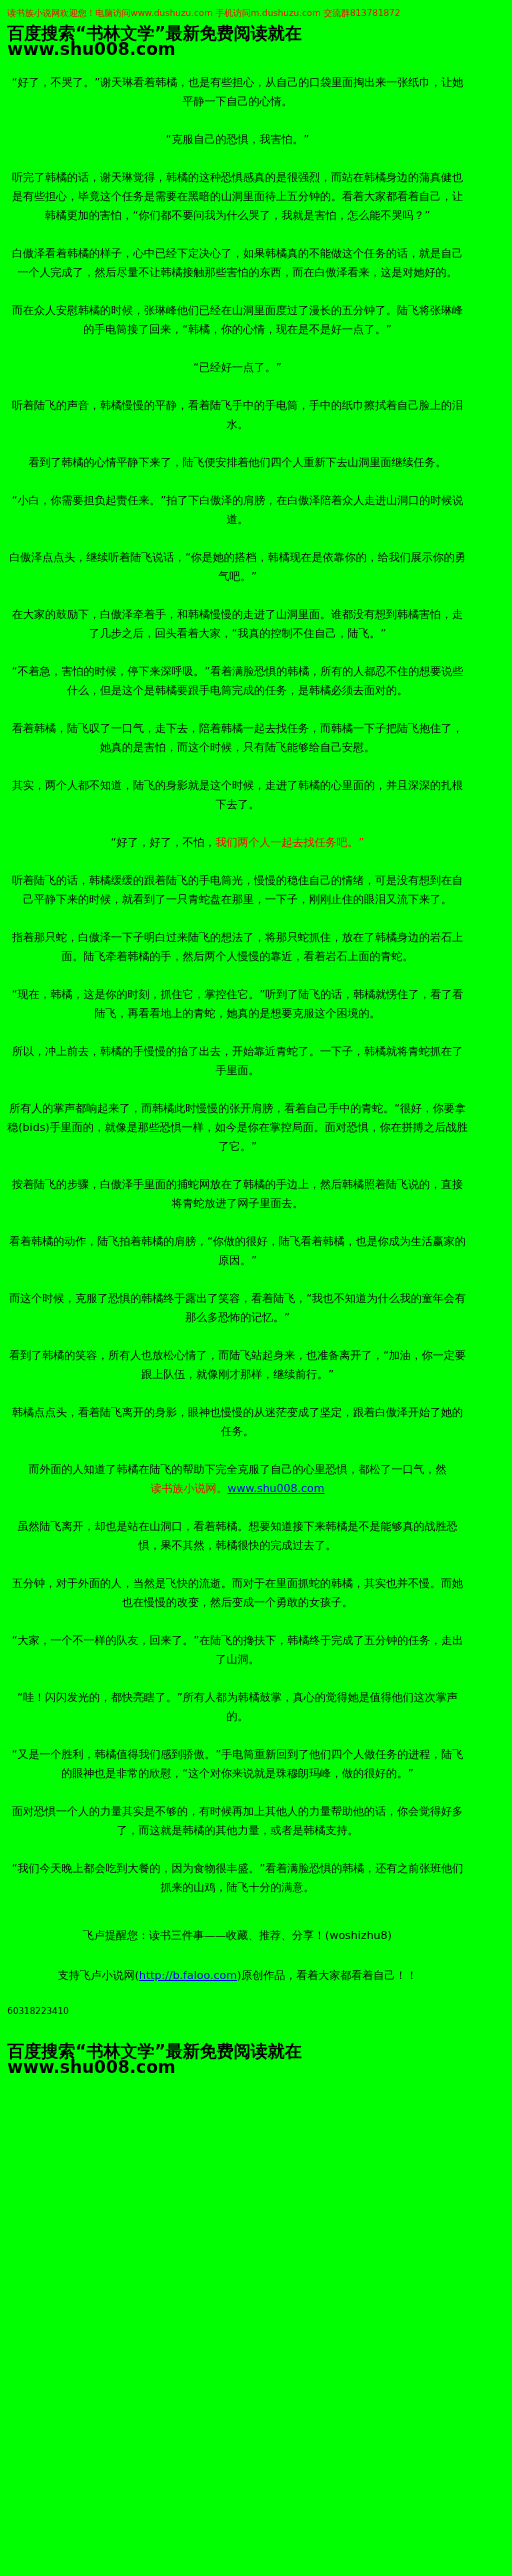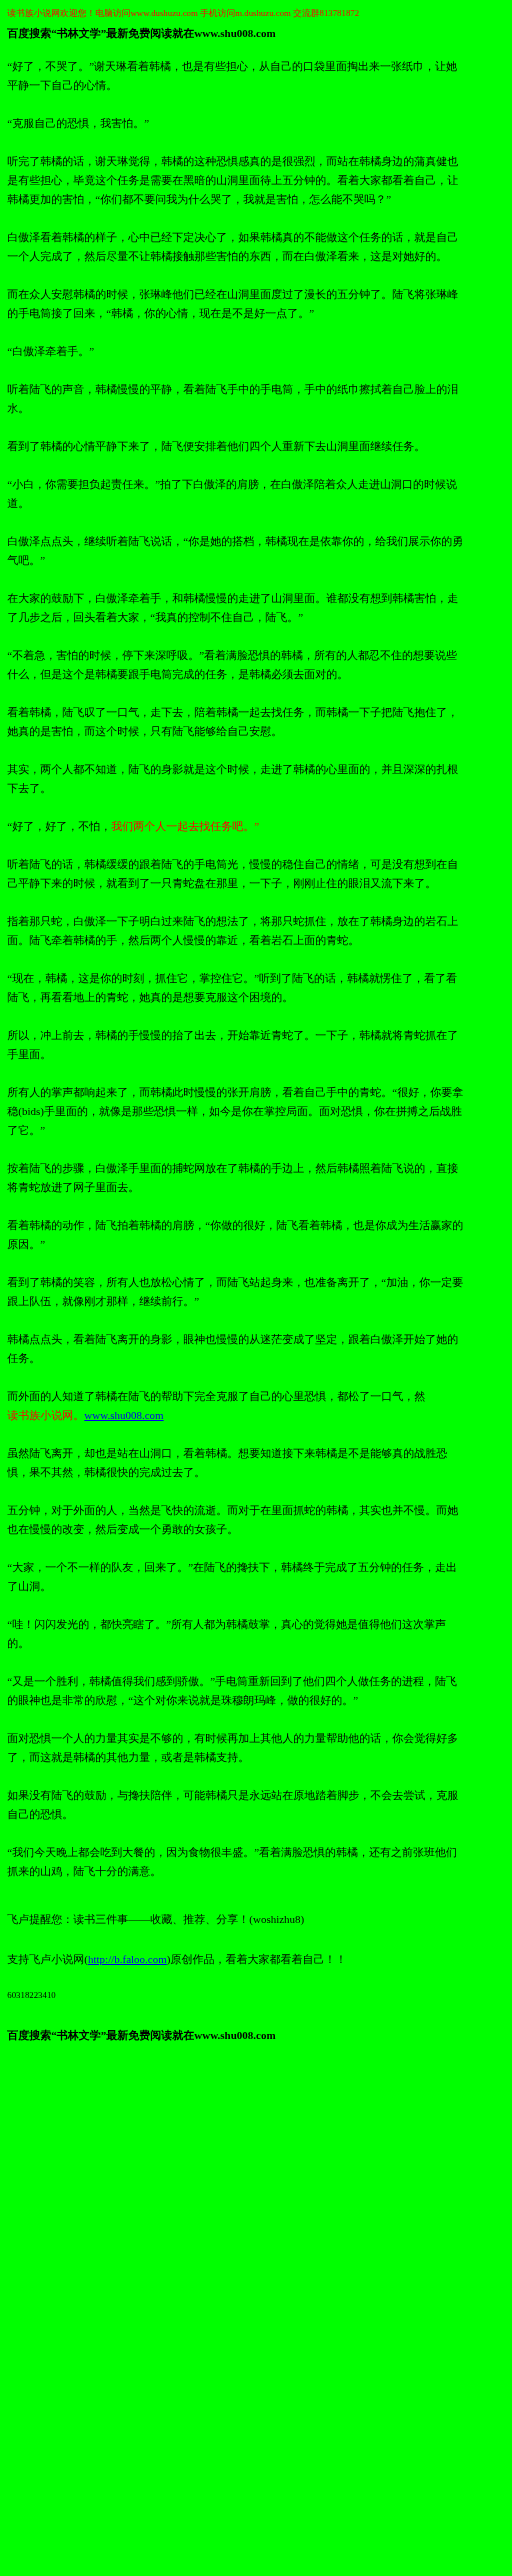--- a/index.html
+++ b/index.html
@@ -12,37 +12,36 @@
   body {
     width: 513px;
     min-height: 2576px;
   }
   .page {
     box-sizing: border-box;
     width: 475px;
     padding: 4.4px 7.3px 17.6px 7.3px;
     font-size: 11px;
     line-height: 19px;
-    font-family: Liberation Serif, serif;
   }
   .notice {
     color: #ff0000;
     font-size: 8.8px;
     line-height: 13px;
     margin: 2.2px 0 5.9px 0;
   }
   .search-line {
     font-weight: bold;
-    font-size: 11px;
+    font-size: 17px;
     line-height: 16px;
     margin: 2.9px 0 16px 0;
   }
   .para {
     margin: 0 0 19px 0;
-    text-align: left;
+    text-align: center;
     word-break: break-all;
   }
   .para.tight { margin-bottom: 0; }
   .red { color: #ff0000; }
   .link {
     color: #0000ee;
     text-decoration: underline;
     cursor: pointer;
   }
   .footer { margin-top: 29px; }
@@ -62,48 +61,48 @@
   <div class="notice">读书族小说网欢迎您！电脑访问www.dushuzu.com 手机访问m.dushuzu.com 交流群813781872</div>
 
   <div class="search-line">百度搜索“书林文学”最新免费阅读就在www.shu008.com</div>
 
   <div id="blocks">
       <p class="para">“好了，不哭了。”谢天琳看着韩橘，也是有些担心，从自己的口袋里面掏出来一张纸巾，让她平静一下自己的心情。</p>
       <p class="para">“克服自己的恐惧，我害怕。”</p>
       <p class="para">听完了韩橘的话，谢天琳觉得，韩橘的这种恐惧感真的是很强烈，而站在韩橘身边的蒲真健也是有些担心，毕竟这个任务是需要在黑暗的山洞里面待上五分钟的。看着大家都看着自己，让韩橘更加的害怕，“你们都不要问我为什么哭了，我就是害怕，怎么能不哭吗？”</p>
       <p class="para">白傲泽看着韩橘的样子，心中已经下定决心了，如果韩橘真的不能做这个任务的话，就是自己一个人完成了，然后尽量不让韩橘接触那些害怕的东西，而在白傲泽看来，这是对她好的。</p>
       <p class="para">而在众人安慰韩橘的时候，张琳峰他们已经在山洞里面度过了漫长的五分钟了。陆飞将张琳峰的手电筒接了回来，“韩橘，你的心情，现在是不是好一点了。”</p>
-      <p class="para">“白傲泽牵着手。”</p>
+      <p class="para">“已经好一点了。”</p>
       <p class="para">听着陆飞的声音，韩橘慢慢的平静，看着陆飞手中的手电筒，手中的纸巾擦拭着自己脸上的泪水。</p>
       <p class="para">看到了韩橘的心情平静下来了，陆飞便安排着他们四个人重新下去山洞里面继续任务。</p>
       <p class="para">“小白，你需要担负起责任来。”拍了下白傲泽的肩膀，在白傲泽陪着众人走进山洞口的时候说道。</p>
       <p class="para">白傲泽点点头，继续听着陆飞说话，“你是她的搭档，韩橘现在是依靠你的，给我们展示你的勇气吧。”</p>
       <p class="para">在大家的鼓励下，白傲泽牵着手，和韩橘慢慢的走进了山洞里面。谁都没有想到韩橘害怕，走了几步之后，回头看着大家，“我真的控制不住自己，陆飞。”</p>
       <p class="para">“不着急，害怕的时候，停下来深呼吸。”看着满脸恐惧的韩橘，所有的人都忍不住的想要说些什么，但是这个是韩橘要跟手电筒完成的任务，是韩橘必须去面对的。</p>
       <p class="para">看着韩橘，陆飞叹了一口气，走下去，陪着韩橘一起去找任务，而韩橘一下子把陆飞抱住了，她真的是害怕，而这个时候，只有陆飞能够给自己安慰。</p>
       <p class="para">其实，两个人都不知道，陆飞的身影就是这个时候，走进了韩橘的心里面的，并且深深的扎根下去了。</p>
       <p class="para">“好了，好了，不怕，<span class="red">我们两个人一起去找任务吧。”</span></p>
       <p class="para">听着陆飞的话，韩橘缓缓的跟着陆飞的手电筒光，慢慢的稳住自己的情绪，可是没有想到在自己平静下来的时候，就看到了一只青蛇盘在那里，一下子，刚刚止住的眼泪又流下来了。</p>
       <p class="para">指着那只蛇，白傲泽一下子明白过来陆飞的想法了，将那只蛇抓住，放在了韩橘身边的岩石上面。陆飞牵着韩橘的手，然后两个人慢慢的靠近，看着岩石上面的青蛇。</p>
       <p class="para">“现在，韩橘，这是你的时刻，抓住它，掌控住它。”听到了陆飞的话，韩橘就愣住了，看了看陆飞，再看看地上的青蛇，她真的是想要克服这个困境的。</p>
       <p class="para">所以，冲上前去，韩橘的手慢慢的抬了出去，开始靠近青蛇了。一下子，韩橘就将青蛇抓在了手里面。</p>
       <p class="para">所有人的掌声都响起来了，而韩橘此时慢慢的张开肩膀，看着自己手中的青蛇。“很好，你要拿稳(bids)手里面的，就像是那些恐惧一样，如今是你在掌控局面。面对恐惧，你在拼搏之后战胜了它。”</p>
       <p class="para">按着陆飞的步骤，白傲泽手里面的捕蛇网放在了韩橘的手边上，然后韩橘照着陆飞说的，直接将青蛇放进了网子里面去。</p>
       <p class="para">看着韩橘的动作，陆飞拍着韩橘的肩膀，“你做的很好，陆飞看着韩橘，也是你成为生活赢家的原因。”</p>
+      <p class="para">而这个时候，克服了恐惧的韩橘终于露出了笑容，看着陆飞，“我也不知道为什么我的童年会有那么多恐怖的记忆。”</p>
       <p class="para">看到了韩橘的笑容，所有人也放松心情了，而陆飞站起身来，也准备离开了，“加油，你一定要跟上队伍，就像刚才那样，继续前行。”</p>
       <p class="para">韩橘点点头，看着陆飞离开的身影，眼神也慢慢的从迷茫变成了坚定，跟着白傲泽开始了她的任务。</p>
       <p class="para tight">而外面的人知道了韩橘在陆飞的帮助下完全克服了自己的心里恐惧，都松了一口气，然</p>
       <p class="para"><span class="red">读书族小说网。</span><a href="#" class="link">www.shu008.com</a></p>
       <p class="para">虽然陆飞离开，却也是站在山洞口，看着韩橘。想要知道接下来韩橘是不是能够真的战胜恐惧，果不其然，韩橘很快的完成过去了。</p>
       <p class="para">五分钟，对于外面的人，当然是飞快的流逝。而对于在里面抓蛇的韩橘，其实也并不慢。而她也在慢慢的改变，然后变成一个勇敢的女孩子。</p>
       <p class="para">“大家，一个不一样的队友，回来了。”在陆飞的搀扶下，韩橘终于完成了五分钟的任务，走出了山洞。</p>
       <p class="para">“哇！闪闪发光的，都快亮瞎了。”所有人都为韩橘鼓掌，真心的觉得她是值得他们这次掌声的。</p>
       <p class="para">“又是一个胜利，韩橘值得我们感到骄傲。”手电筒重新回到了他们四个人做任务的进程，陆飞的眼神也是非常的欣慰，“这个对你来说就是珠穆朗玛峰，做的很好的。”</p>
       <p class="para">面对恐惧一个人的力量其实是不够的，有时候再加上其他人的力量帮助他的话，你会觉得好多了，而这就是韩橘的其他力量，或者是韩橘支持。</p>
-      <p class="para">如果没有陆飞的鼓励，与搀扶陪伴，可能韩橘只是永远站在原地踏着脚步，不会去尝试，克服自己的恐惧。</p>
       <p class="para">“我们今天晚上都会吃到大餐的，因为食物很丰盛。”看着满脸恐惧的韩橘，还有之前张班他们抓来的山鸡，陆飞十分的满意。</p>
     </div>
 
   <div class="footer">
     <p class="para">飞卢提醒您：读书三件事——收藏、推荐、分享！(woshizhu8)</p>
     <p class="para"><span>支持飞卢小说网(</span><a href="#" class="link">http://b.faloo.com</a><span>)原创作品，看着大家都看着自己！！</span></p>
     <p class="code">60318223410</p>
     <p class="search-line">百度搜索“书林文学”最新免费阅读就在www.shu008.com</p>
   </div>
 

